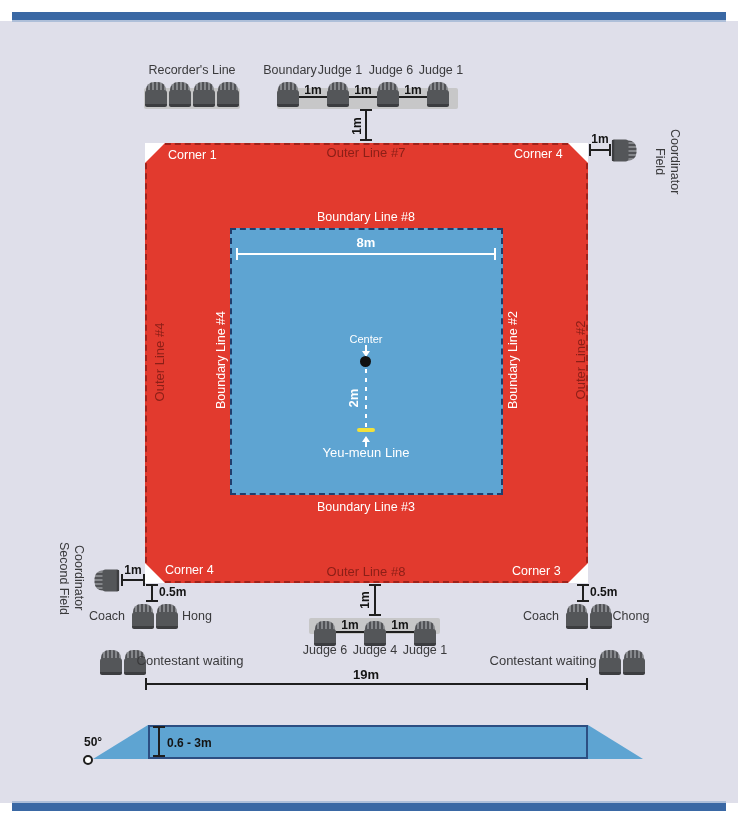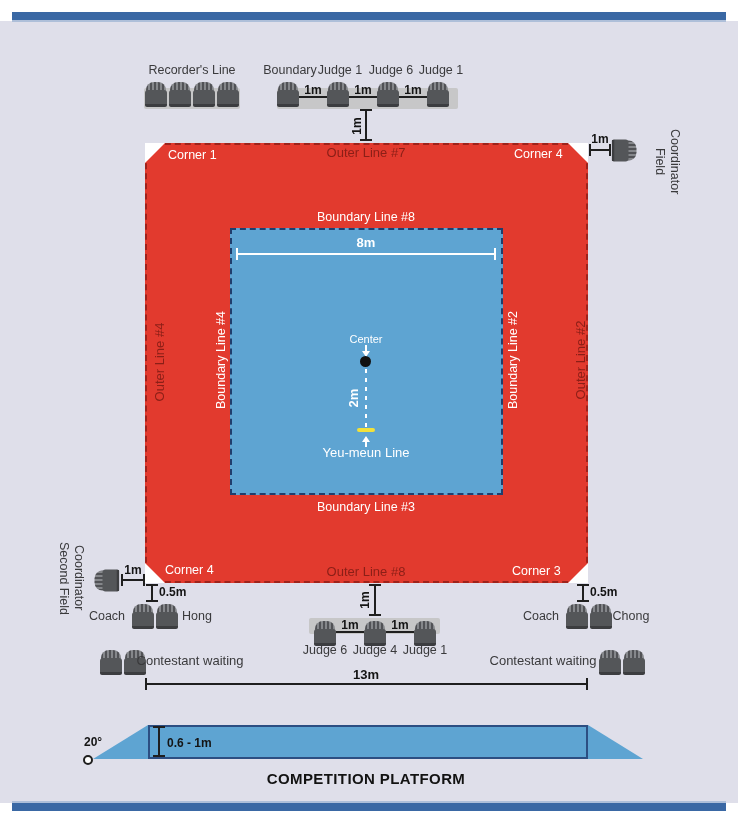--- a/index.html
+++ b/index.html
@@ -186,22 +186,21 @@
 
   <i class="chair" style="left:100px;top:650px"></i>
   <i class="chair" style="left:124px;top:650px"></i>
   <div class="lbl center" style="left:190px;top:654px;font-size:13px">Contestant waiting</div>
 
   <div class="lbl center" style="left:543px;top:654px;font-size:13px">Contestant waiting</div>
   <i class="chair" style="left:599px;top:650px"></i>
   <i class="chair" style="left:623px;top:650px"></i>
 
   <div class="dimh" style="left:145px;top:683px;width:443px"></div>
-  <div class="lbl m center" style="left:366px;top:668px;font-size:13px">13m</div>
+  <div class="lbl m center" style="left:366px;top:668px;font-size:13px">19m</div>
 
   <div class="plat-shape"></div>
   <div class="plat-rect"></div>
   <div class="angle-circle"></div>
-  <div class="lbl m" style="left:84px;top:736px">20°</div>
+  <div class="lbl m" style="left:84px;top:736px">50°</div>
   <div class="dimv" style="left:158px;top:726px;height:31px"></div>
-  <div class="lbl m" style="left:167px;top:737px">0.6 - 1m</div>
-  <div class="title" style="left:366px;top:770px">COMPETITION PLATFORM</div>
+  <div class="lbl m" style="left:167px;top:737px">0.6 - 3m</div>
 </div>
 
 </body></html>

